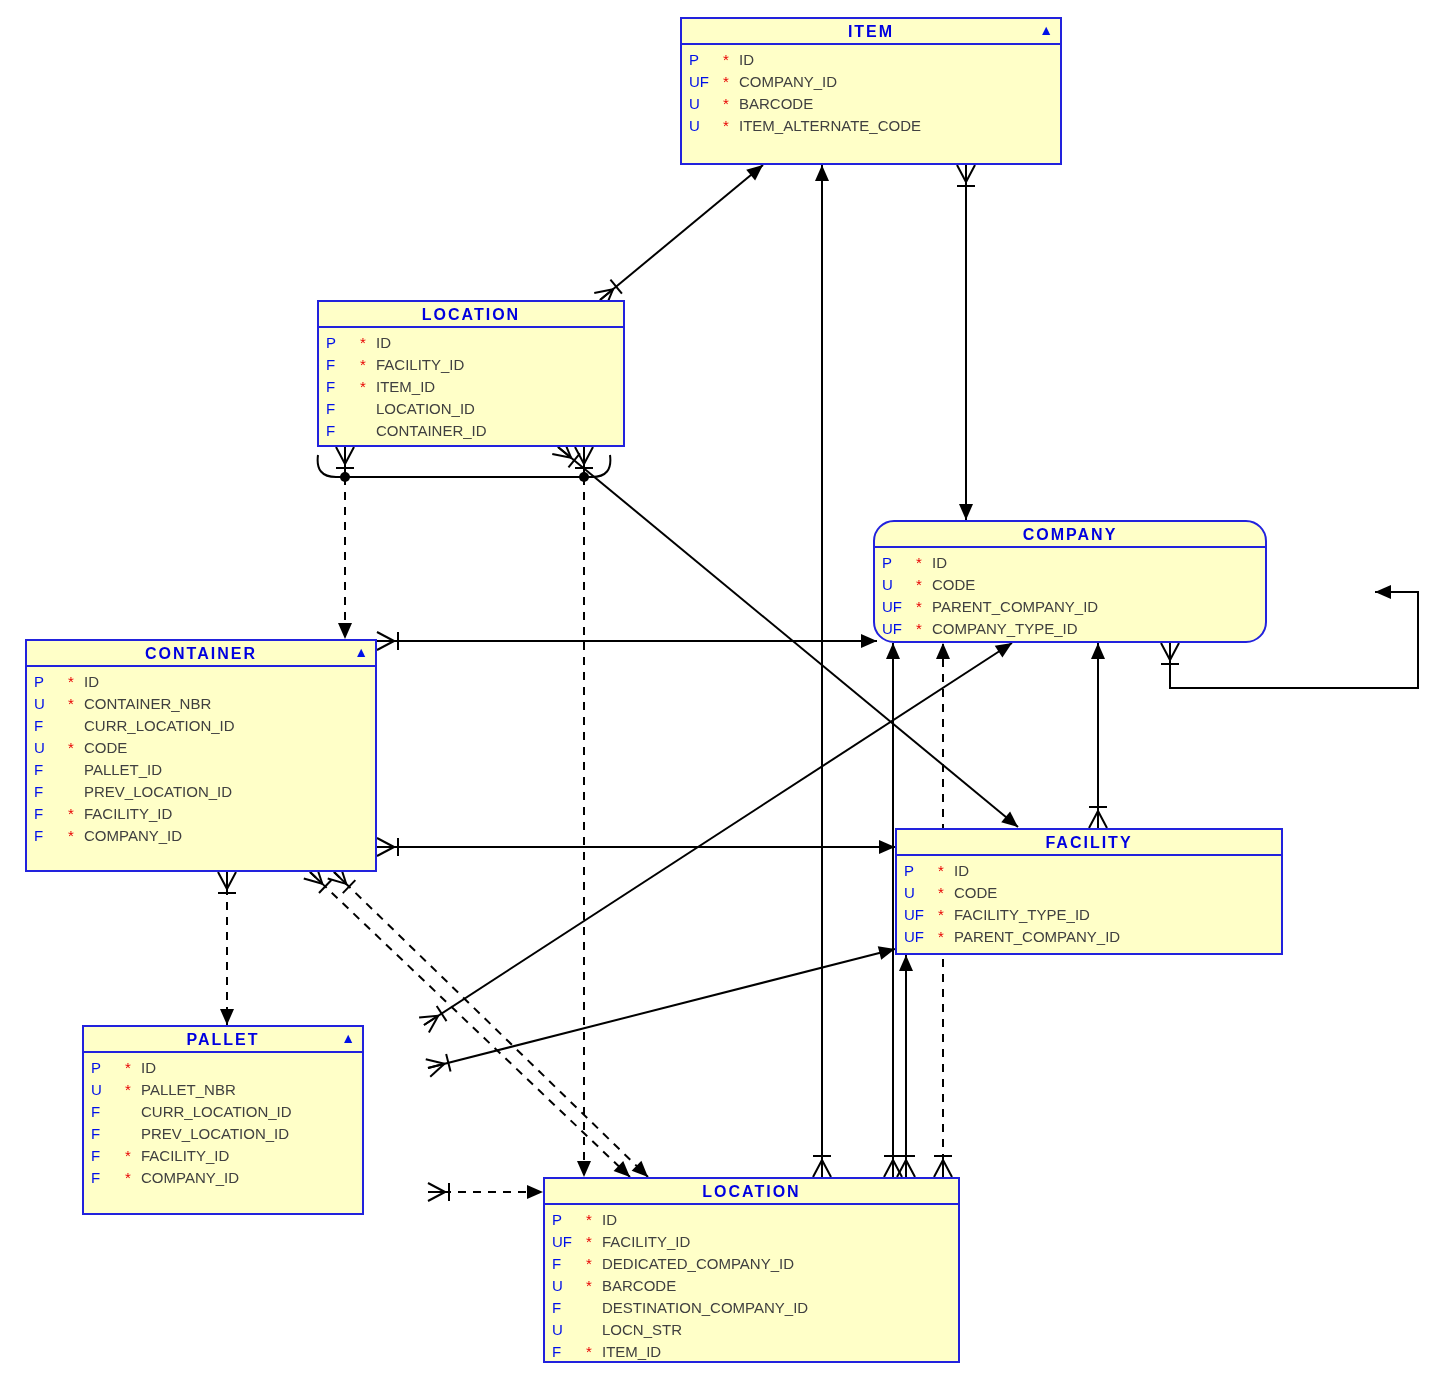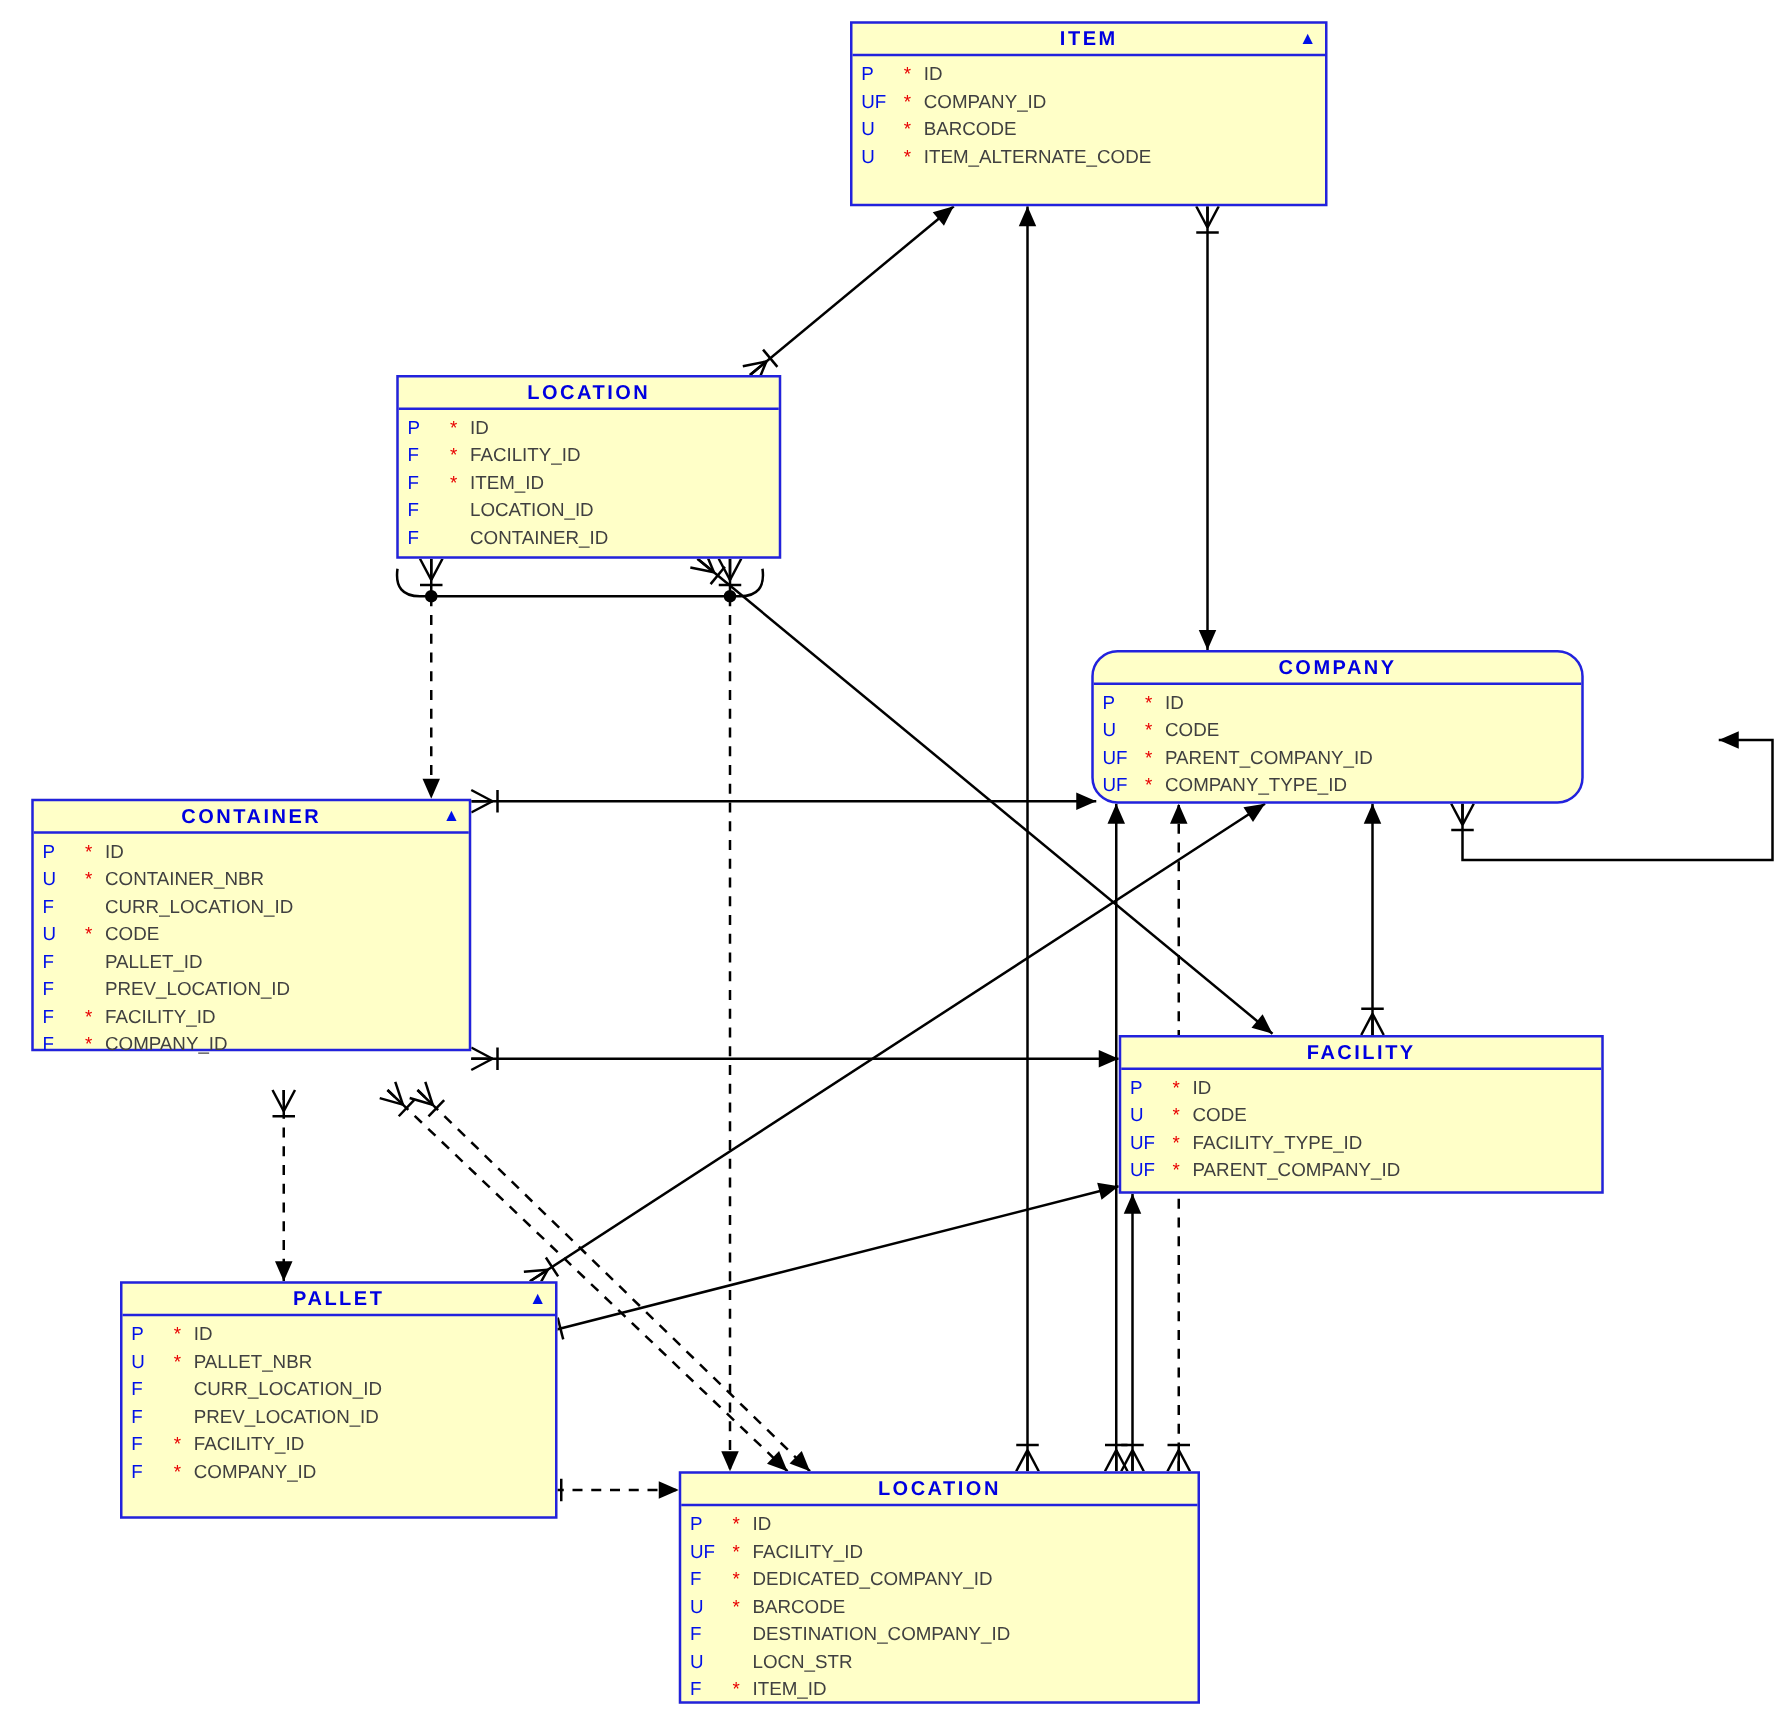--- a/index.html
+++ b/index.html
@@ -279,21 +279,21 @@
     <span class="col-req">*</span>
     <span class="col-name">PARENT_COMPANY_ID</span>
   </div>
         <div class="col-row">
     <span class="col-key">UF</span>
     <span class="col-req">*</span>
     <span class="col-name">COMPANY_TYPE_ID</span>
   </div>
       </div>
   </div>
-    <div class="entity" style="left: 25px; top: 639px; width: 352px; height: 202px;">
+    <div class="entity" style="left: 25px; top: 639px; width: 352px; height: 233px;">
     <div class="entity-header">
       <span class="entity-title">CONTAINER</span>
       <span class="entity-triangle">▲</span>
     </div>
     <div class="entity-body">
         <div class="col-row">
     <span class="col-key">P</span>
     <span class="col-req">*</span>
     <span class="col-name">ID</span>
   </div>
@@ -355,21 +355,21 @@
     <span class="col-req">*</span>
     <span class="col-name">FACILITY_TYPE_ID</span>
   </div>
         <div class="col-row">
     <span class="col-key">UF</span>
     <span class="col-req">*</span>
     <span class="col-name">PARENT_COMPANY_ID</span>
   </div>
       </div>
   </div>
-    <div class="entity" style="left: 96px; top: 1025px; width: 350px; height: 190px;">
+    <div class="entity" style="left: 82px; top: 1025px; width: 282px; height: 190px;">
     <div class="entity-header">
       <span class="entity-title">PALLET</span>
       <span class="entity-triangle">▲</span>
     </div>
     <div class="entity-body">
         <div class="col-row">
     <span class="col-key">P</span>
     <span class="col-req">*</span>
     <span class="col-name">ID</span>
   </div>

